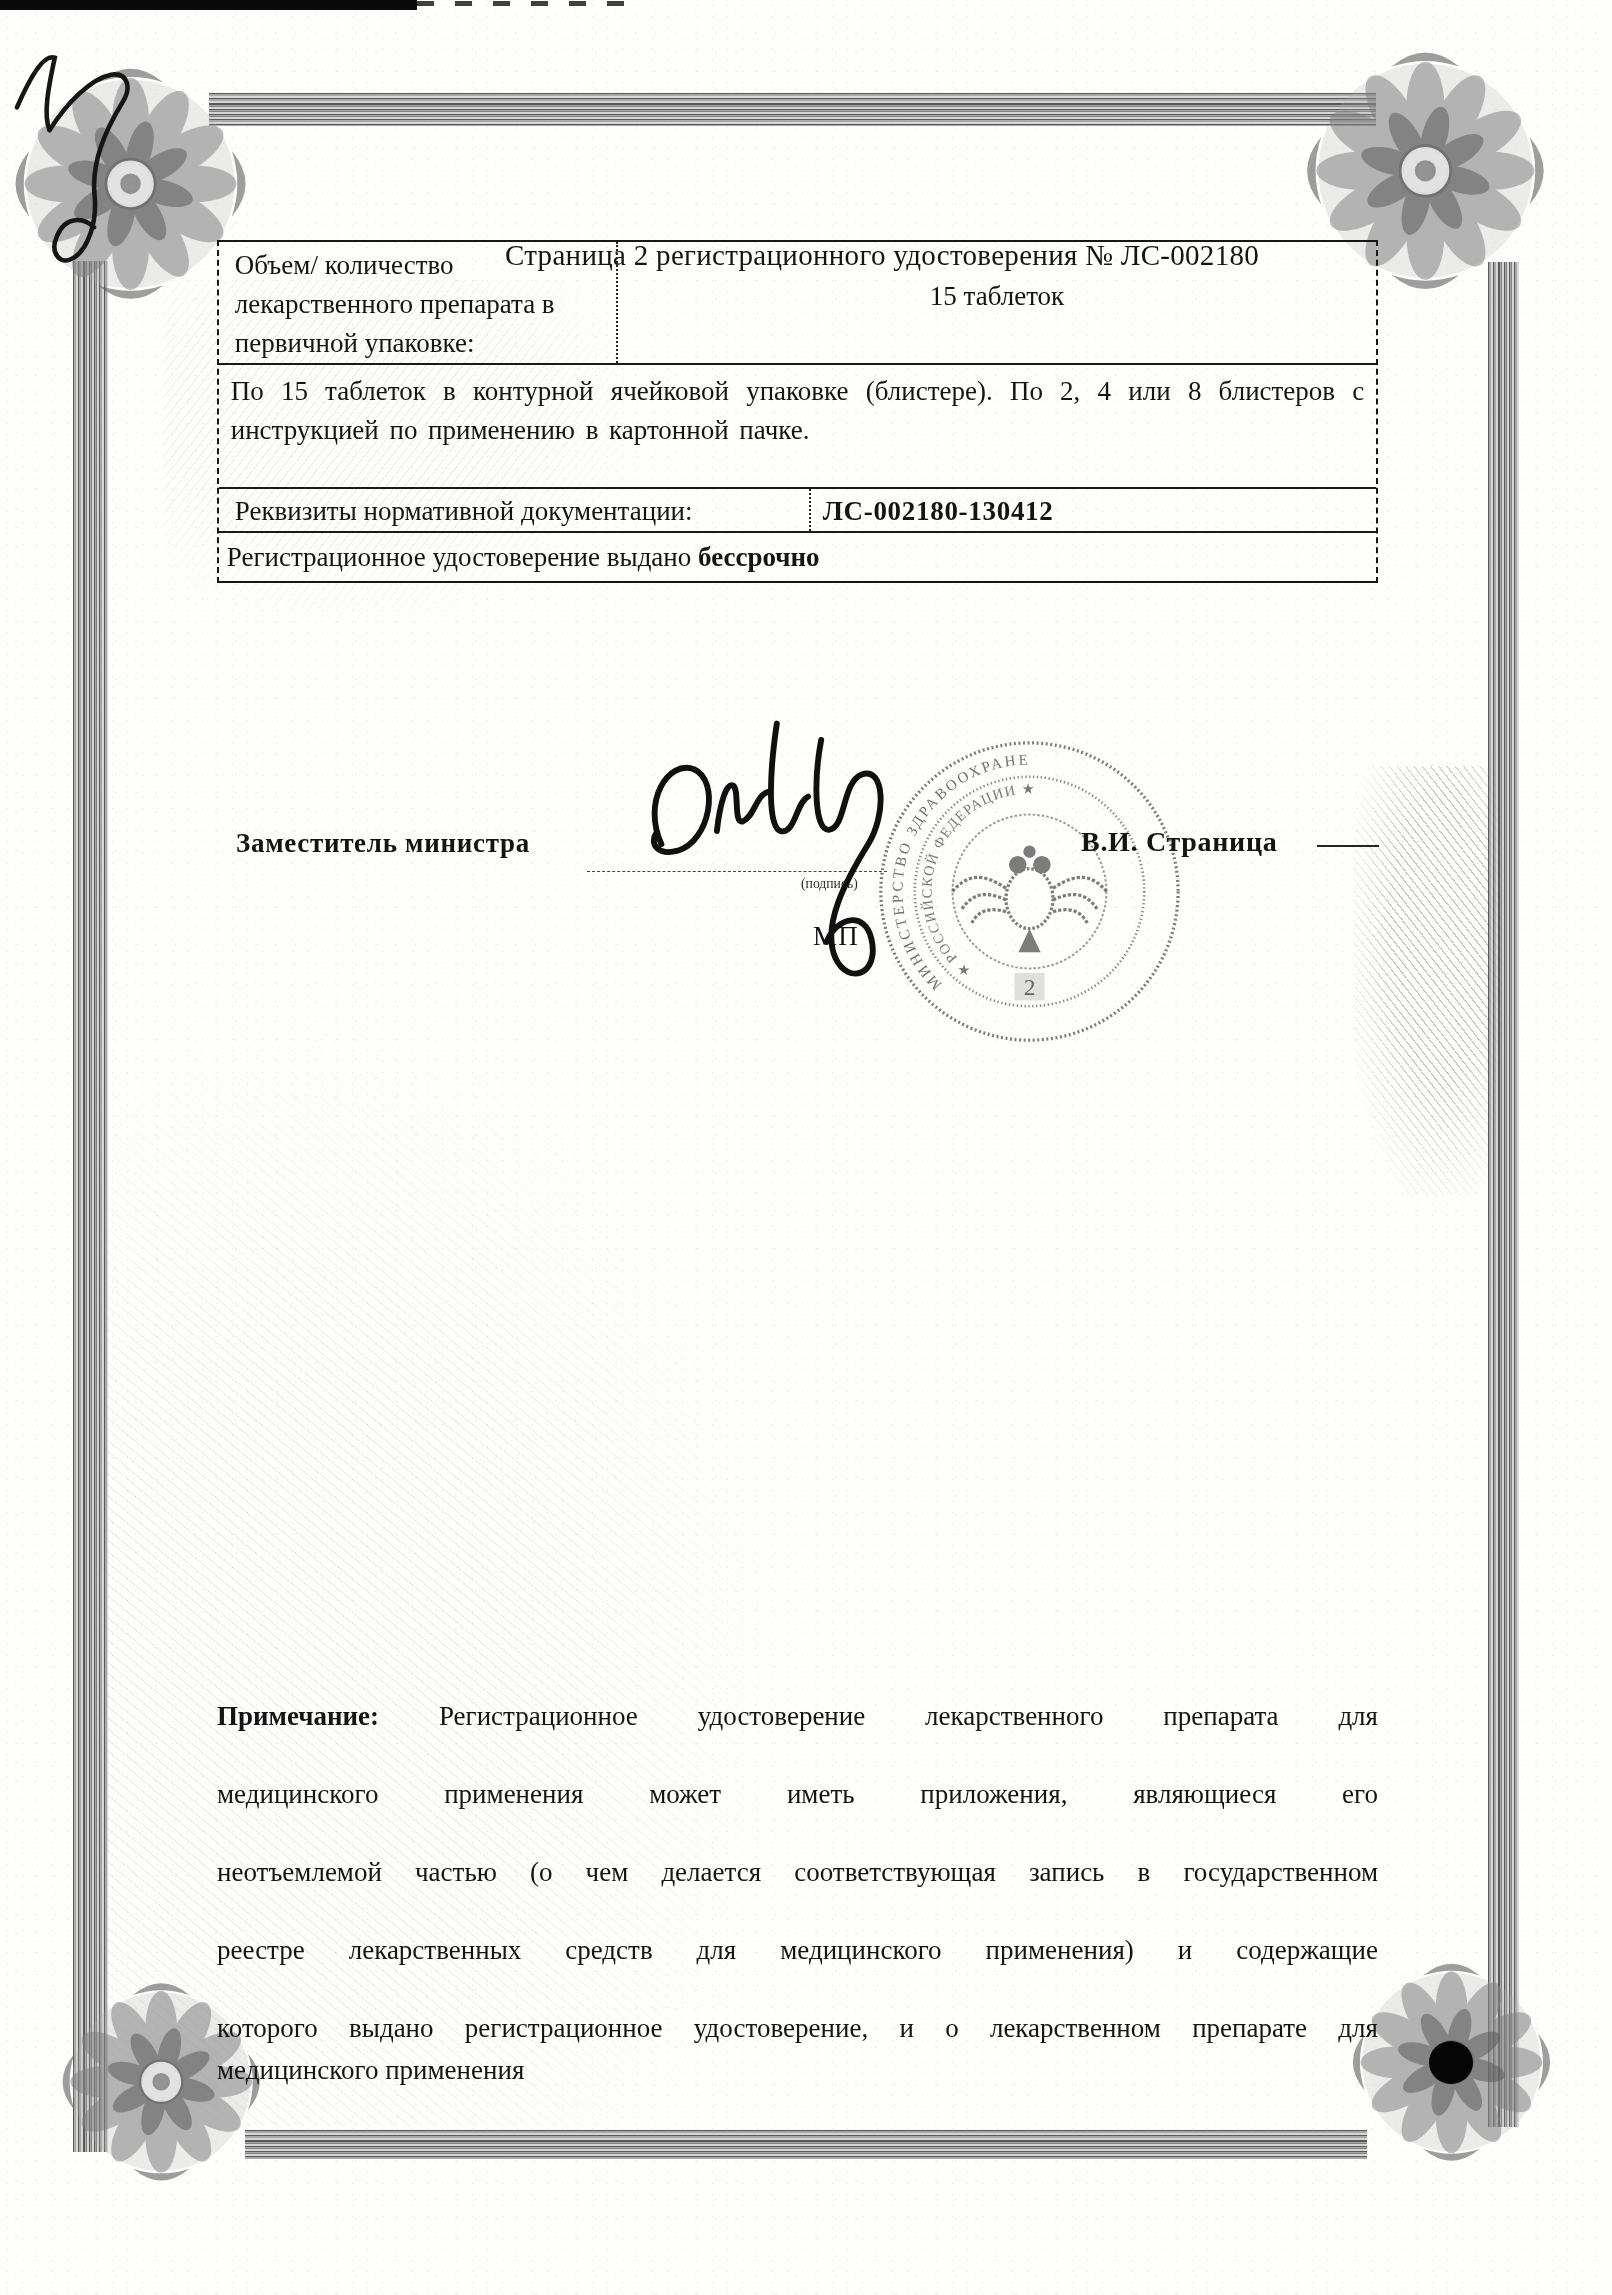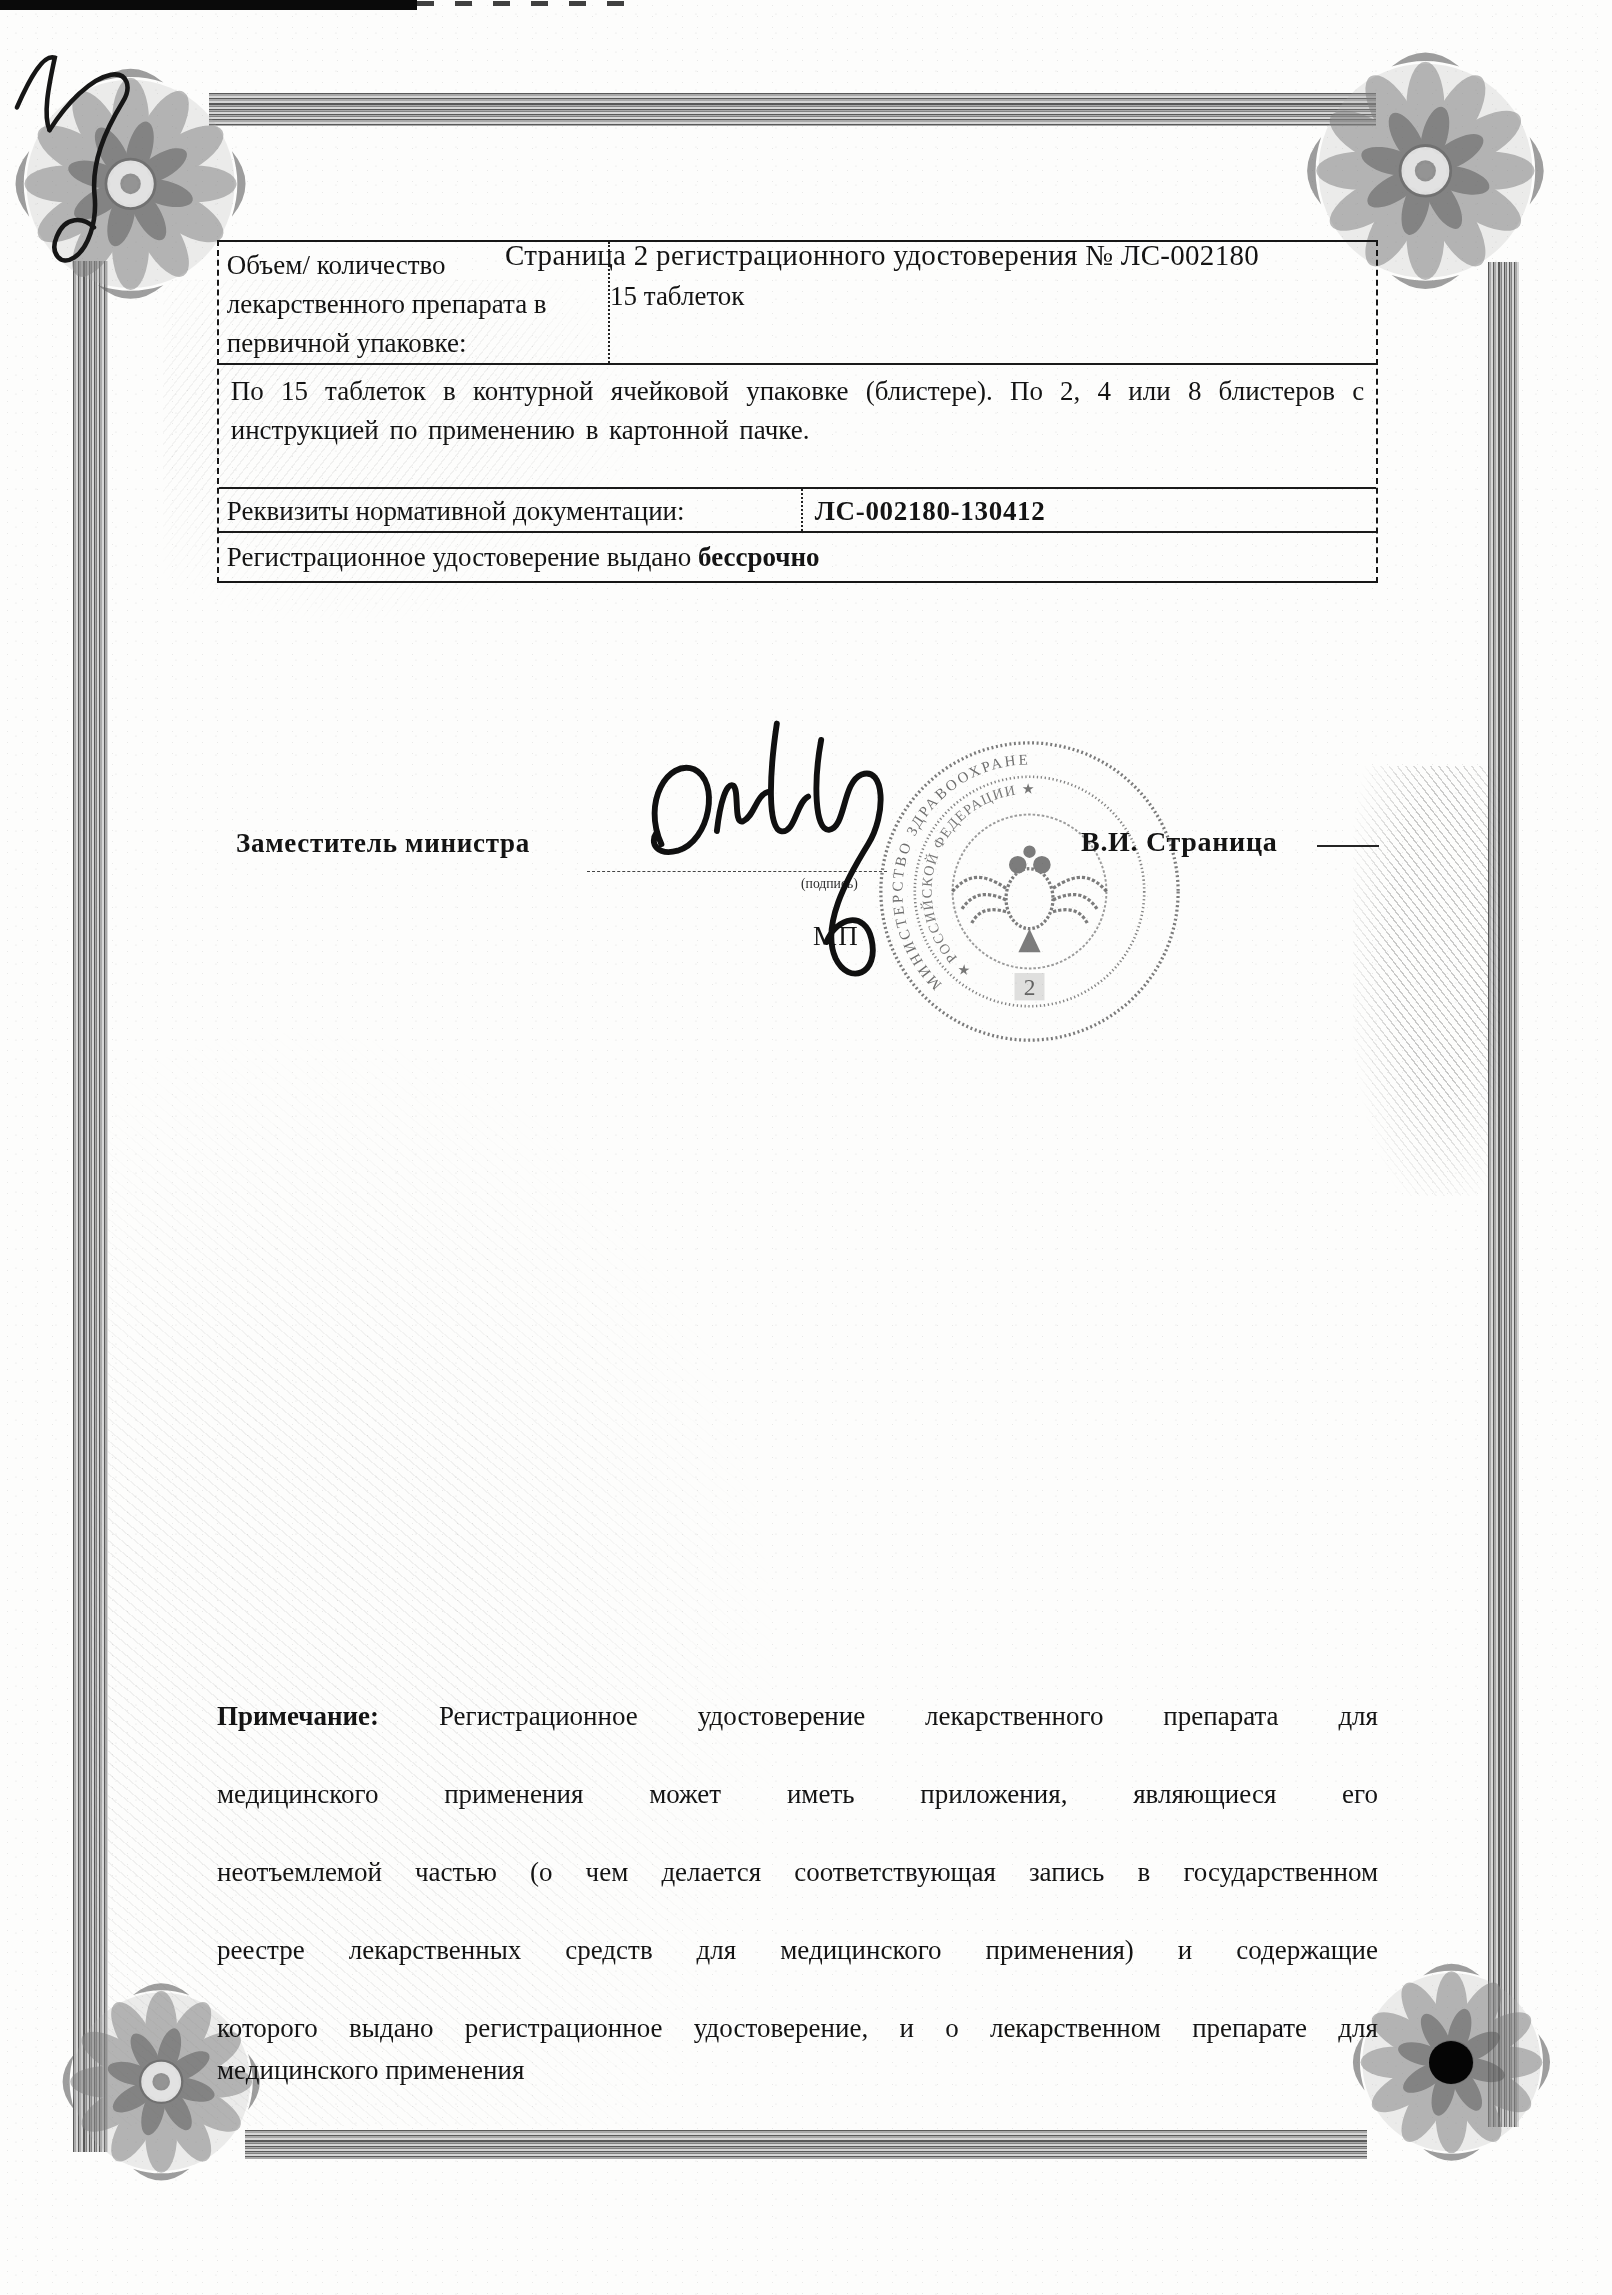--- a/index.html
+++ b/index.html
@@ -41,24 +41,24 @@
     -webkit-mask-image:radial-gradient(ellipse at 40% 40%,#000 35%,transparent 75%);
             mask-image:radial-gradient(ellipse at 40% 40%,#000 35%,transparent 75%);}
   
   .doc-title{left:505px;top:191px;font-size:29px;letter-spacing:0.3px;white-space:nowrap;z-index:4;margin-top:48px;}
   
   .reg-table{left:217px;top:240px;width:1161px;z-index:4;
     border:2px solid #161616;border-left-style:dashed;border-right-style:dashed;
     box-sizing:border-box;font-size:27px;line-height:1.45;}
   .t-row{display:flex;box-sizing:border-box;}
   .t-row + .t-row{border-top:2px solid #1a1a1a;}
-  .t-label{box-sizing:border-box;padding:3.9px 9px 0 7.8px;border-right:2px dotted #222;}
+  .t-label{box-sizing:border-box;padding:3.9px 9px 0 7.8px;border-right:2px dotted #222;margin-left:8px;}
   .t-value{flex:1;box-sizing:border-box;}
   .r1{min-height:113px;}.r1 .t-label{width:391px;}
-  .r1 .t-value{display:flex;align-items:center;justify-content:flex-start;padding-bottom:13px;}
+  .r1 .t-value{display:flex;align-items:center;justify-content:center;padding-bottom:13px;}
   .r2{min-height:89px;}.r2 .t-label{width:391px;}
   .r2 .t-value{display:flex;align-items:flex-start;justify-content:center;padding-top:18px;}
   .dash-val{letter-spacing:-3.9px;color:#222;}
   .r3{min-height:124px;}.r3 .t-label{width:391px;}
   .r3 .t-value{padding:6.5px 11.7px 0;text-align:justify;word-spacing:3.9px;}
   .r4{min-height:42px;}.r4 .t-label{width:584px;padding-top:2.6px;}
   .r4 .t-value{padding:2.6px 0 0 11.7px;font-weight:bold;letter-spacing:0.7px;}
   .r5{min-height:46px;}
   .r5 .t-full{padding:5.2px 0 3.9px 7.8px;}
   .bold{font-weight:bold;}

